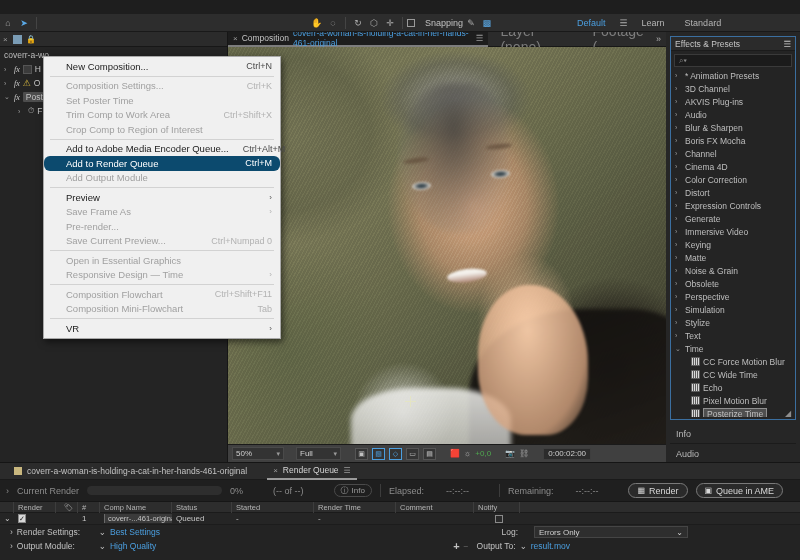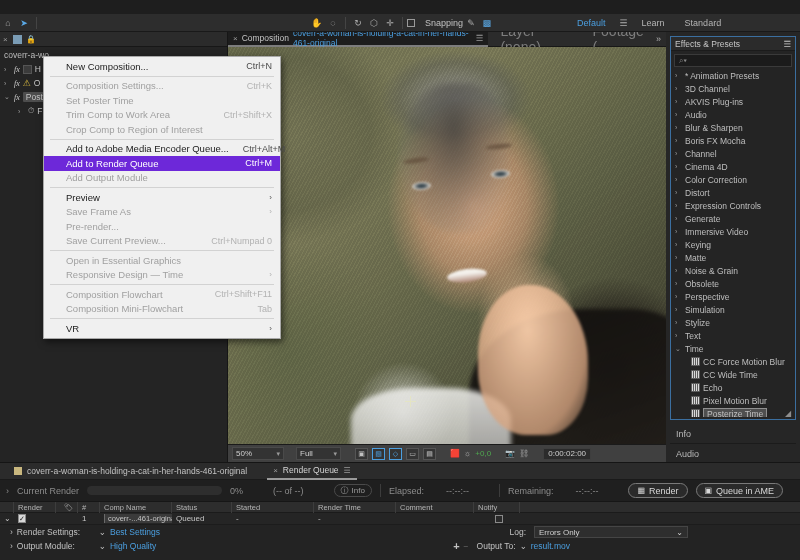--- a/index.html
+++ b/index.html
@@ -338,21 +338,21 @@
   .menu-item {
     display: flex; align-items: center; height: 14.5px;
     padding: 0 8px 0 22px; font-size: 9.5px; color: #1b1b1b;
     white-space: nowrap;
   }
   .menu-item .shortcut { margin-left: auto; color: #4a4a4a; font-size: 9px; padding-left: 14px; }
   .menu-item .arrow { margin-left: auto; color: #555; font-size: 8px; }
   .menu-item.dim { color: #a0a0a0; }
   .menu-item.dim .shortcut { color: #b2b2b2; }
   .menu-item.dim .arrow { color: #b2b2b2; }
-  .menu-item.hl { background: #6d28d9; color: #fff; }
+  .menu-item.hl { background: #0c4a6e; color: #fff; border-radius: 6px; }
   .menu-item.hl .shortcut { color: #fff; }
   .menu-sep { height: 1px; background: #d2d2d2; margin: 2px 6px; }
 </style>
 </head>
 <body>
 
 <div id="app">
 
 
   <div class="toolbar">
@@ -671,21 +671,21 @@
           <span class="rq-chk2"></span>
         </div>
     </div>
 
     <div class="rq-sub">
       <span>›</span>
       <span style="min-width:78px;display:inline-block">Render Settings:</span>
       <span>⌄</span>
       <span class="rq-link">Best Settings</span>
       <span style="flex:1"></span>
-      <span style="margin-right:4px">Log:</span>
+      <span style="margin-right:12px">Log:</span>
       <span class="rq-select" style="width:154px;margin-right:112px">
         <span>Errors Only</span>
         <span>⌄</span>
       </span>
     </div>
 
     <div class="rq-sub">
       <span>›</span>
       <span style="min-width:78px;display:inline-block">Output Module:</span>
       <span>⌄</span>

